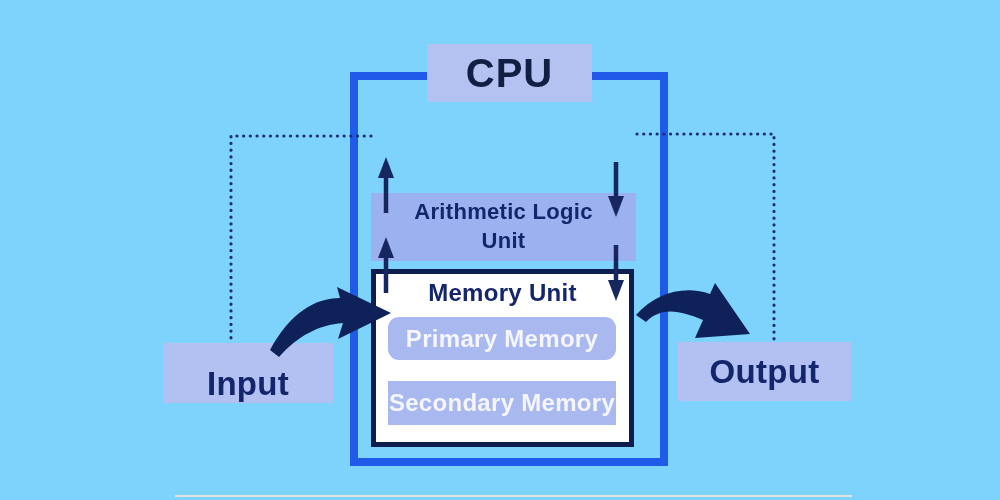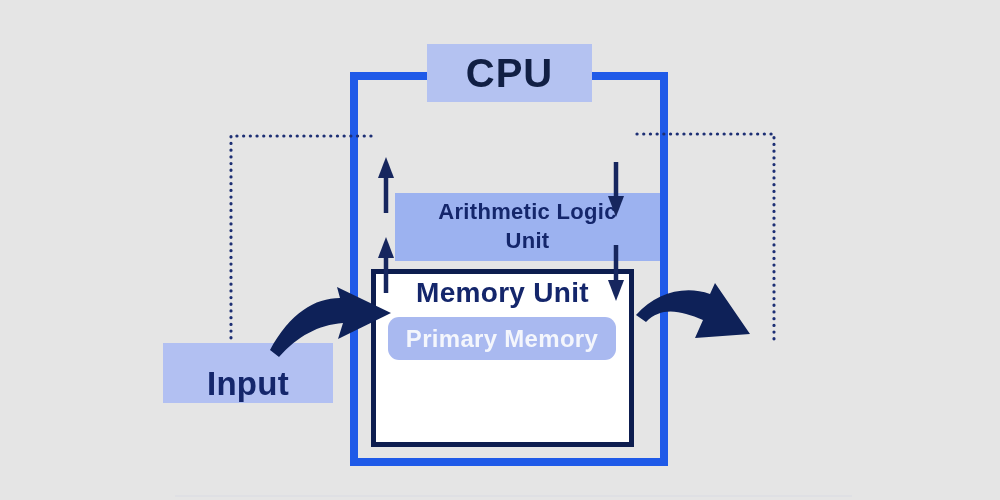--- a/index.html
+++ b/index.html
@@ -1,17 +1,17 @@
 <!DOCTYPE html>
 <html><head>
 <meta charset="utf-8">
 <style>
   html,body{margin:0;padding:0;background:#ffffff;}
   #stage{
-    position:relative;width:1000px;height:500px;background:#e5e5e5;overflow:hidden;
+    position:relative;width:1000px;height:500px;background:#7dd3fc;overflow:hidden;
     font-family:"Liberation Sans","DejaVu Sans",sans-serif;
   }
   .abs{position:absolute;box-sizing:border-box;}
   .node{
     display:flex;align-items:center;justify-content:center;text-align:center;
     font-weight:bold;color:#14266b;letter-spacing:.3px;
   }
   #cpu-frame{
     left:350px;top:72px;width:318px;height:394px;
     border:8px solid #1f5ae8;background:transparent;z-index:1;
@@ -19,29 +19,29 @@
   #cpu-title{
     left:427px;top:44px;width:165px;height:58px;background:#b4c2f1;
     font-size:40px;color:#111f44;z-index:3;letter-spacing:1px;
   }
   #control-unit{
     left:371px;top:126px;width:265px;height:57px;background:#9cb2f0;
     font-size:26px;z-index:2;
   }
   #alu{
     left:371px;top:193px;width:265px;height:68px;background:#9cb2f0;
-    font-size:22px;line-height:1.3;z-index:2;margin-left:24px;
+    font-size:22px;line-height:1.3;z-index:2;
   }
   #alu .wrap{display:inline-block;max-width:212px;}
   #memory-unit{
     left:371px;top:269px;width:263px;height:178px;background:#ffffff;
     border:5px solid #0d1d4f;z-index:2;
   }
   #memory-title{
-    left:371px;top:280px;width:263px;height:26px;font-size:28px;z-index:3;
+    left:371px;top:280px;width:263px;height:26px;font-size:24px;z-index:3;
   }
   #primary-memory{
     left:388px;top:317px;width:228px;height:43px;background:#a9b9f0;
     font-size:24px;color:#f4f6fc;white-space:nowrap;z-index:3;border-radius:11px;
   }
   #secondary-memory{
     left:388px;top:381px;width:228px;height:44px;background:#a9b9f0;
     font-size:24px;color:#f4f6fc;white-space:nowrap;z-index:3;
   }
   #input-box{
@@ -70,23 +70,29 @@
     <span class="wrap">Arithmetic Logic Unit</span>
   </div>
 
   <div id="memory-unit" class="abs"></div>
   <div id="memory-title" class="abs node">
     <span>Memory Unit</span>
   </div>
   <div id="primary-memory" class="abs node">
     <span>Primary Memory</span>
   </div>
+  <div id="secondary-memory" class="abs node">
+    <span>Secondary Memory</span>
+  </div>
 
   <div id="input-box" class="abs node">
     <span>Input</span>
+  </div>
+  <div id="output-box" class="abs node">
+    <span>Output</span>
   </div>
 
   <svg id="overlay" viewBox="0 0 1000 500">
 
     <path d="M371,136 H231 V341" fill="none" stroke="#1d2f74" stroke-width="3.2" stroke-dasharray="0.1 6.6" stroke-linecap="round"></path>
 
     <path d="M637,134 H774 V340" fill="none" stroke="#1d2f74" stroke-width="3.2" stroke-dasharray="0.1 6.6" stroke-linecap="round"></path>
 
     <g stroke="#16265e" fill="#16265e">
       <line x1="386" y1="213" x2="386" y2="175" stroke-width="4.5"></line>

